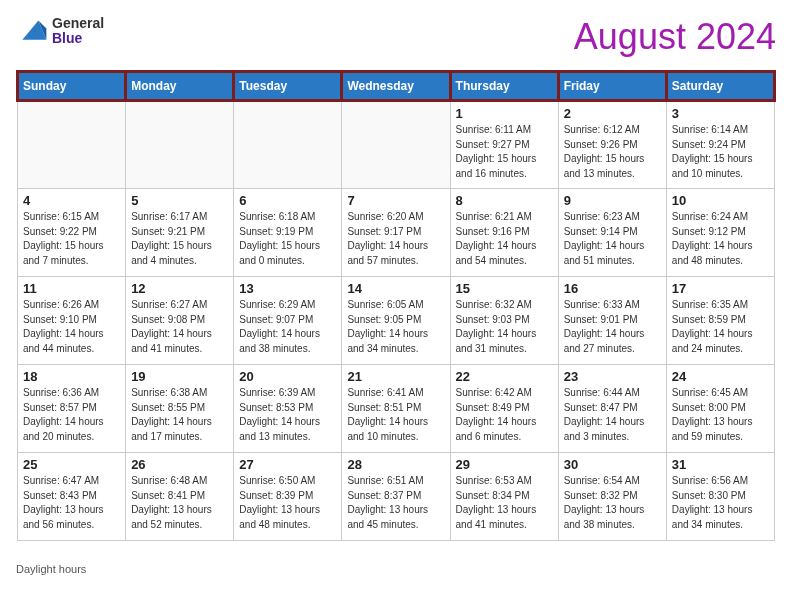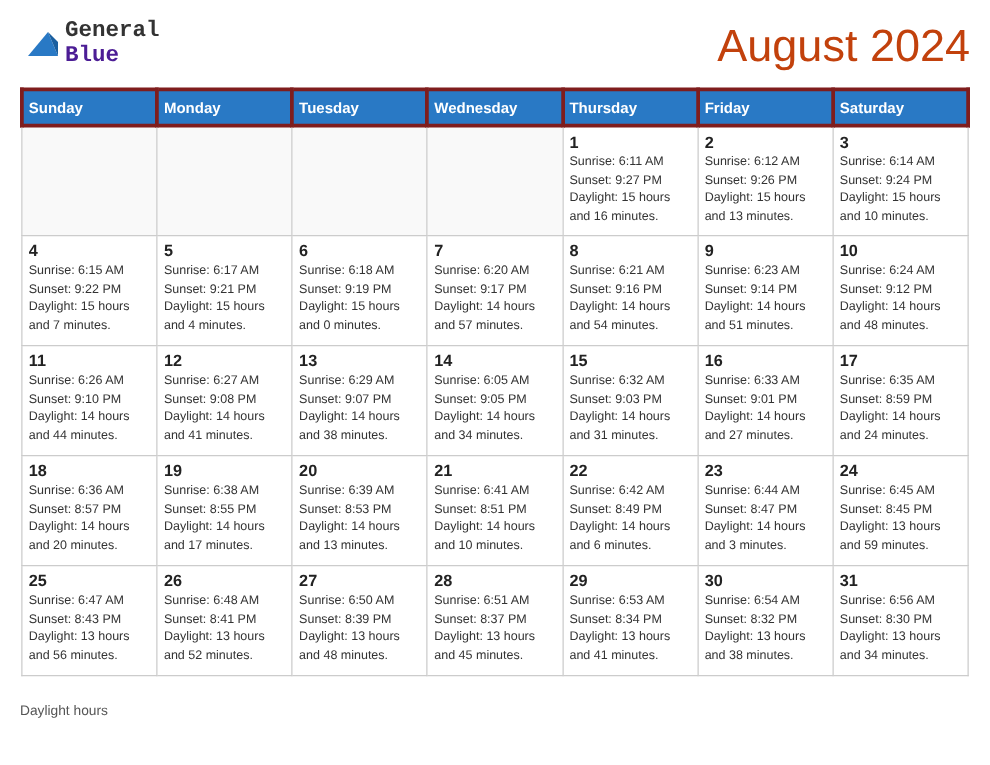--- a/index.html
+++ b/index.html
@@ -15,38 +15,37 @@
       justify-content: space-between;
       align-items: flex-start;
       margin-bottom: 12px;
     }
     .logo {
       display: flex;
       align-items: center;
       gap: 4px;
     }
     .logo-text {
-      font-size: 18px;
+      font-size: 14px;
       font-weight: bold;
       line-height: 1.1;
-      font-family: Liberation Mono, monospace;
     }
     .logo-text .general { color: #333; }
     .logo-text .blue { color: #4c1d95; }
     .logo-icon {
       width: 32px;
       height: 28px;
     }
     .title-block {
       text-align: right;
     }
     .month-year {
       font-size: 36px;
       font-weight: normal;
-      color: #c2410c;
+      color: #a21caf;
     }
     .location {
       font-size: 14px;
       color: #444;
     }
     table {
       width: 100%;
       border-collapse: collapse;
       table-layout: fixed;
     }
@@ -266,21 +265,21 @@
         </td>
         <td>
           <span class="day-num">23</span>
           <div class="day-info">Sunrise: 6:44 AM
 Sunset: 8:47 PM
 Daylight: 14 hours and 3 minutes.</div>
         </td>
         <td>
           <span class="day-num">24</span>
           <div class="day-info">Sunrise: 6:45 AM
-Sunset: 8:45 PM
+Sunset: 8:00 PM
 Daylight: 13 hours and 59 minutes.</div>
         </td>
       </tr>
       <tr>
         <td>
           <span class="day-num">25</span>
           <div class="day-info">Sunrise: 6:47 AM
 Sunset: 8:43 PM
 Daylight: 13 hours and 56 minutes.</div>
         </td>

